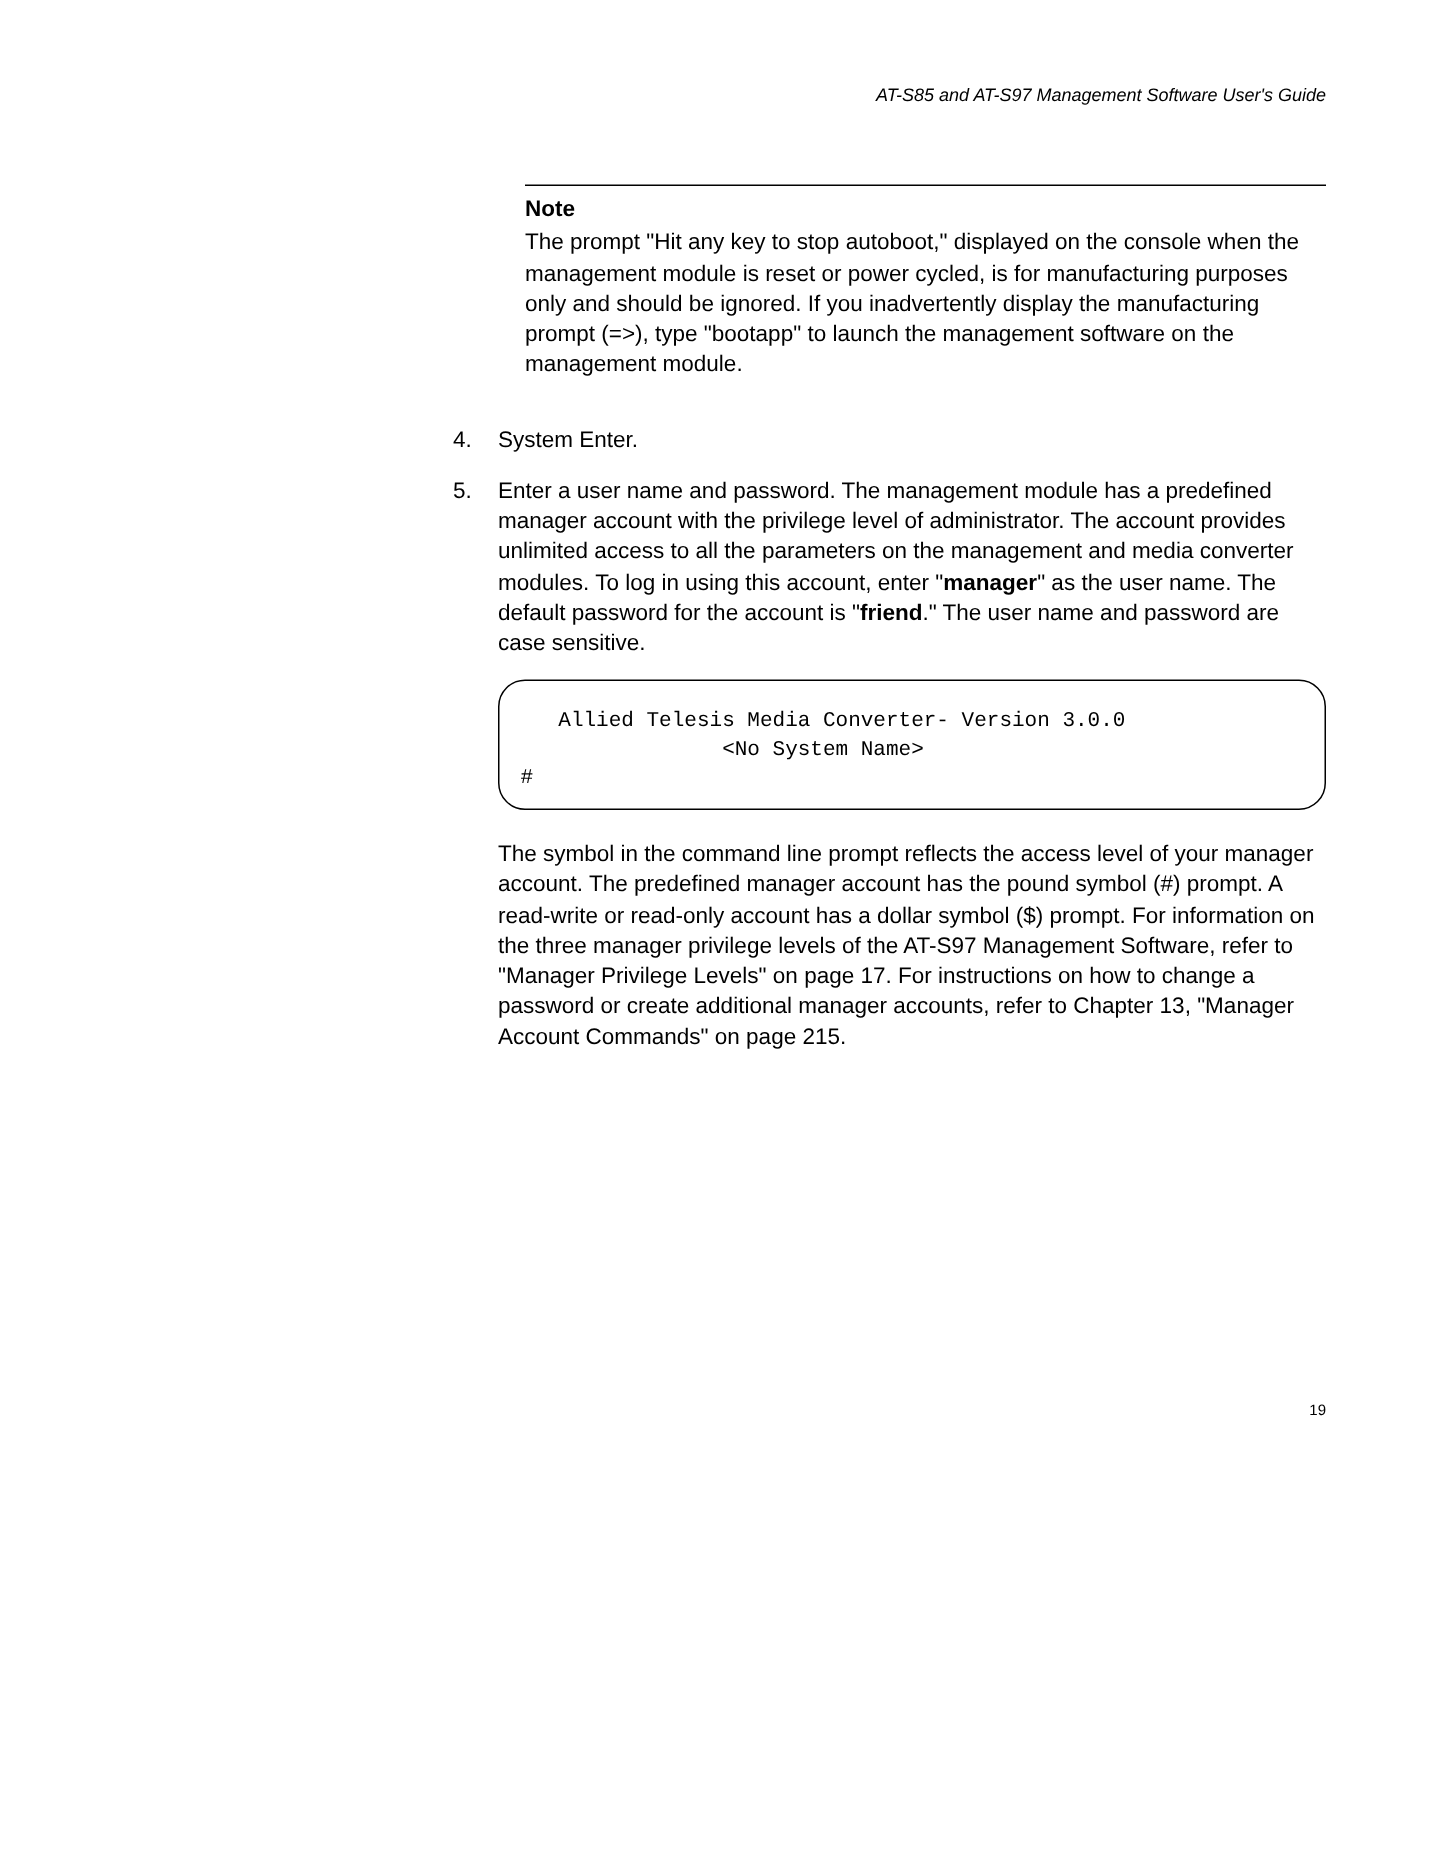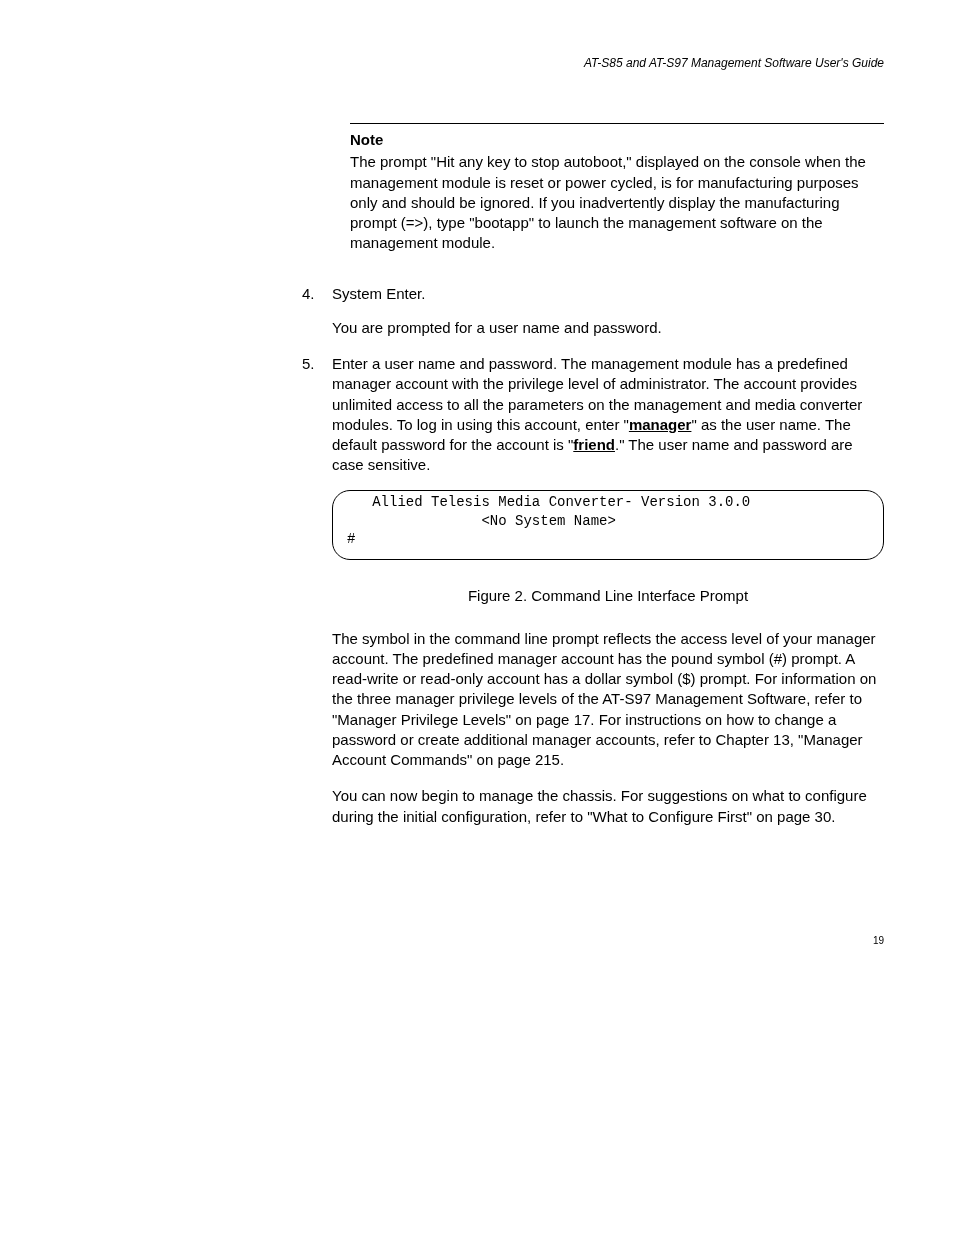--- a/index.html
+++ b/index.html
@@ -57,38 +57,38 @@
     margin-left: 262px;
     margin-bottom: 16px;
   }
   .figure-box {
     margin-left: 262px;
     margin-bottom: 20px;
   }
   .cli-frame {
     border: 1px solid #000;
     border-radius: 18px;
-    padding: 2px 14px 10px 14px;
+    padding: 18px 14px 10px 14px;
     font-family: "Courier New", Courier, monospace;
     font-size: 14px;
     line-height: 1.35;
     white-space: pre;
   }
   .figure-caption {
     text-align: center;
     margin-top: 26px;
     margin-bottom: 22px;
   }
   .page-number {
     position: absolute;
     bottom: 40px;
     right: 70px;
     font-size: 10px;
   }
-  .bold { font-weight: bold; text-decoration: underline; }
+  .bold { font-weight: bold; }
 </style>
 </head>
 <body>
 
 <div class="page">
 
   <div class="running-header">AT-S85 and AT-S97 Management Software User's Guide</div>
 
   <div class="content-block">
     <div class="note-rule"></div>
@@ -96,38 +96,35 @@
     <div class="note-body">The prompt "Hit any key to stop autoboot," displayed on the console when the management module is reset or power cycled, is for manufacturing purposes only and should be ignored. If you inadvertently display the manufacturing prompt (=&gt;), type "bootapp" to launch the management software on the management module.</div>
   </div>
 
   <div class="list-block">
     <div class="ol-item">
       <div class="ol-num">4.</div>
       <div class="ol-body">System Enter.</div>
     </div>
   </div>
 
-  <div class="indent-para">You are prompted for a user name and password.</div>
 
   <div class="list-block">
     <div class="ol-item">
       <div class="ol-num">5.</div>
       <div class="ol-body">
         <span>Enter a user name and password. The management module has a predefined manager account with the privilege level of administrator. The account provides unlimited access to all the parameters on the management and media converter modules. To log in using this account, enter "</span><span class="bold">manager</span><span>" as the user name. The default password for the account is "</span><span class="bold">friend</span><span>." The user name and password are case sensitive.</span>
       </div>
     </div>
   </div>
 
 
   <div class="figure-box">
     <div class="cli-frame"><span>   Allied Telesis Media Converter- Version 3.0.0</span>
 <span>                &lt;No System Name&gt;</span>
 <span>#</span></div>
-    <div class="figure-caption">Figure 2. Command Line Interface Prompt</div>
   </div>
 
   <div class="indent-para">The symbol in the command line prompt reflects the access level of your manager account. The predefined manager account has the pound symbol (#) prompt. A read-write or read-only account has a dollar symbol ($) prompt. For information on the three manager privilege levels of the AT-S97 Management Software, refer to "Manager Privilege Levels" on page 17. For instructions on how to change a password or create additional manager accounts, refer to Chapter 13, "Manager Account Commands" on page 215.</div>
 
-  <div class="indent-para">You can now begin to manage the chassis. For suggestions on what to configure during the initial configuration, refer to "What to Configure First" on page 30.</div>
 
   <div class="page-number">19</div>
 
 </div>
 
 </body></html>

